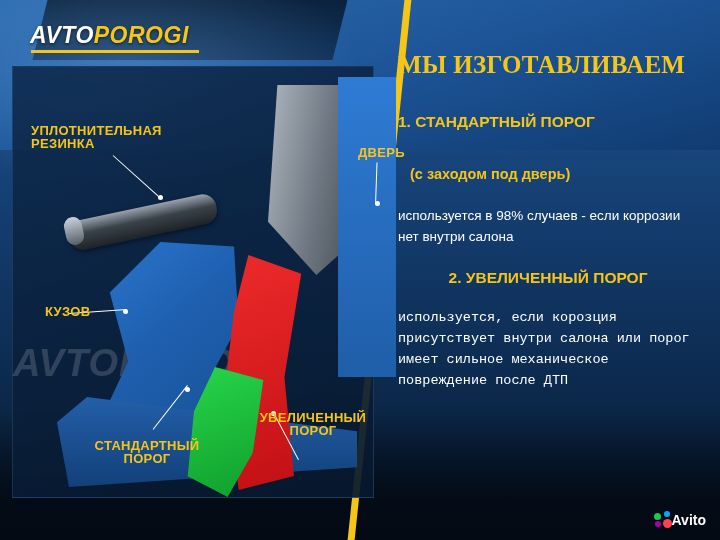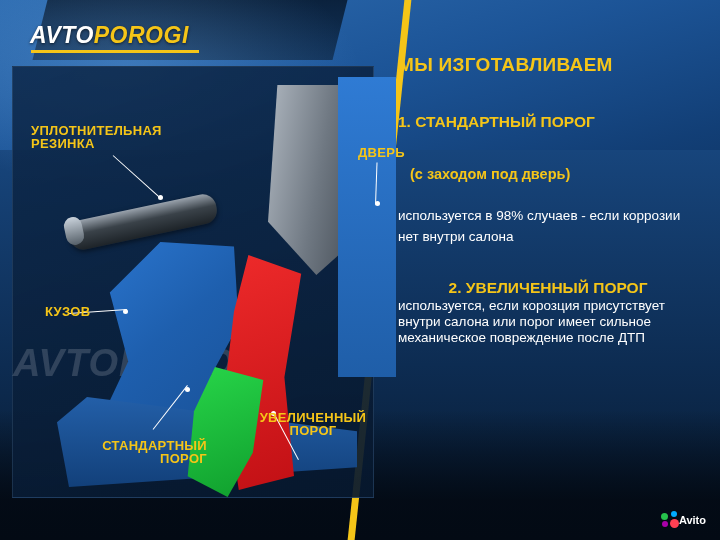--- a/index.html
+++ b/index.html
@@ -124,44 +124,45 @@
   .ldot{position:absolute;width:5px;height:5px;border-radius:50%;background:#ffffff;}
   .lbl{
     position:absolute;color:#f5c518;font-size:13px;font-weight:bold;
     line-height:13px;letter-spacing:.3px;text-transform:uppercase;
   }
   
   .right{
     position:absolute;left:398px;top:52px;width:300px;color:#ffffff;
   }
   .r-title{
-    font-size:19px;font-weight:bold;color:#f5c518;line-height:25px;
+    font-size:25px;font-weight:bold;color:#f5c518;line-height:25px;
     letter-spacing:.3px;
+    font-family:Liberation Serif, serif;
   }
   .r-h1{
     margin-top:34px;font-size:15.5px;font-weight:bold;color:#f5c518;
     line-height:21px;
   }
   .r-h1 .sub{display:block;font-size:14.5px;}
   .r-p{
     margin-top:20px;font-size:13.5px;line-height:21px;color:#ffffff;
   }
   .r-h2{
-    margin-top:30px;font-size:15.5px;font-weight:bold;color:#f5c518;
+    margin-top:20px;font-size:15.5px;font-weight:bold;color:#f5c518;
     line-height:21px;text-align:center;
   }
   .r-h2 .sub{display:block;font-size:14px;}
   .r-p2{
-    margin-top:0;font-size:13.5px;line-height:16px;color:#ffffff;
+    margin-top:19px;font-size:13.5px;line-height:21px;color:#ffffff;font-family:Liberation Mono, monospace;
   }
   
   .avito{
     position:absolute;right:14px;bottom:12px;
     display:flex;align-items:center;gap:1px;
-    color:#ffffff;font-size:11px;font-weight:bold;
+    color:#ffffff;font-size:14px;font-weight:bold;
   }
   .avito-dots{position:relative;width:17px;height:17px;}
   .avito-dots i{position:absolute;border-radius:50%;display:block;}
   .d1{left:0;top:2px;width:7px;height:7px;background:#26c24c;}
   .d2{left:10px;top:0;width:6px;height:6px;background:#0af;}
   .d3{left:1px;top:10px;width:6px;height:6px;background:#a0a;}
   .d4{left:9px;top:8px;width:9px;height:9px;background:#ff4053;}
 </style>
 </head>
 <body>
@@ -213,21 +214,21 @@
 
     <div class="lbl" style="left:18px;top:57px;width:130px;">
       <span>УПЛОТНИТЕЛЬНАЯ</span><br>
       <span>РЕЗИНКА</span>
     </div>
 
     <div class="lbl" style="left:345px;top:79px;">ДВЕРЬ</div>
 
     <div class="lbl" style="left:32px;top:238px;">КУЗОВ</div>
 
-    <div class="lbl" style="left:74px;top:372px;width:120px;text-align:right;">
+    <div class="lbl" style="left:74px;top:372px;width:120px;text-align:center;">
       <span>СТАНДАРТНЫЙ</span><br>
       <span>ПОРОГ</span>
     </div>
 
     <div class="lbl" style="left:245px;top:344px;width:110px;text-align:center;">
       <span>УВЕЛИЧЕННЫЙ</span><br>
       <span>ПОРОГ</span>
     </div>
   </div>
 

